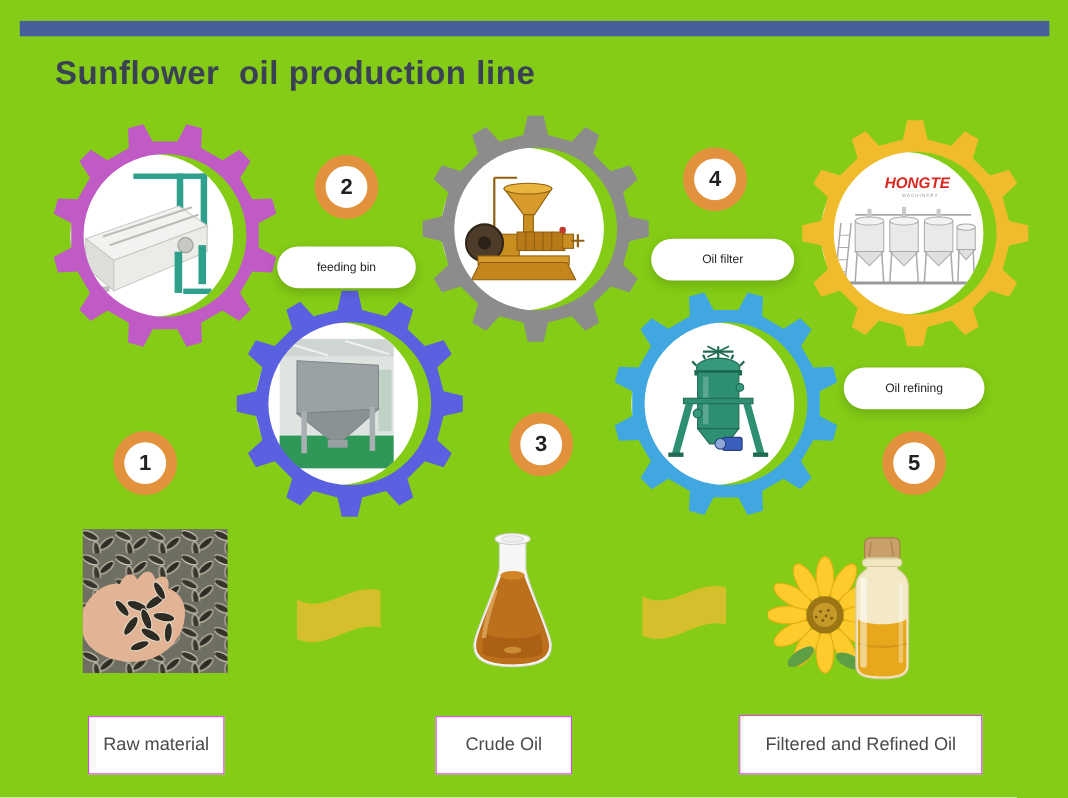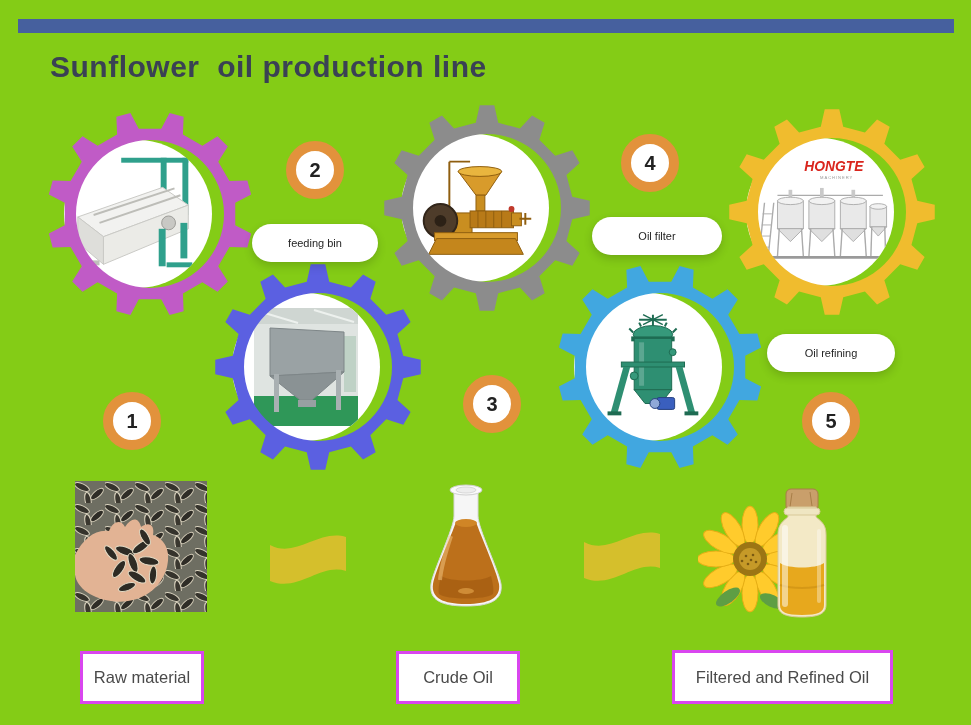--- a/index.html
+++ b/index.html
@@ -35,21 +35,21 @@
   .p4{left:592px;top:217px;width:130px;}
   .p5{left:767px;top:334px;width:128px;}
 
   .product-img{position:absolute;}
   .seeds{left:75px;top:481px;}
   .wave1{left:268px;top:527px;}
   .flask{left:421px;top:476px;}
   .wave2{left:582px;top:524px;}
   .bottle{left:698px;top:477px;}
 
-  .pbox{position:absolute;height:53px;box-sizing:border-box;background:#fff;border:3px solid #d946ef;
+  .pbox{position:absolute;height:53px;box-sizing:border-box;background:#fff;border:1px solid #d946ef;
         display:flex;align-items:center;justify-content:center;font-size:16.5px;color:#4A4A4A;}
   .b1{left:80px;top:651px;width:124px;}
   .b2{left:396px;top:651px;width:124px;}
   .b3{left:672px;top:650px;width:221px;height:54px;}
 </style>
 </head>
 <body>
 
 <div class="canvas">
 

